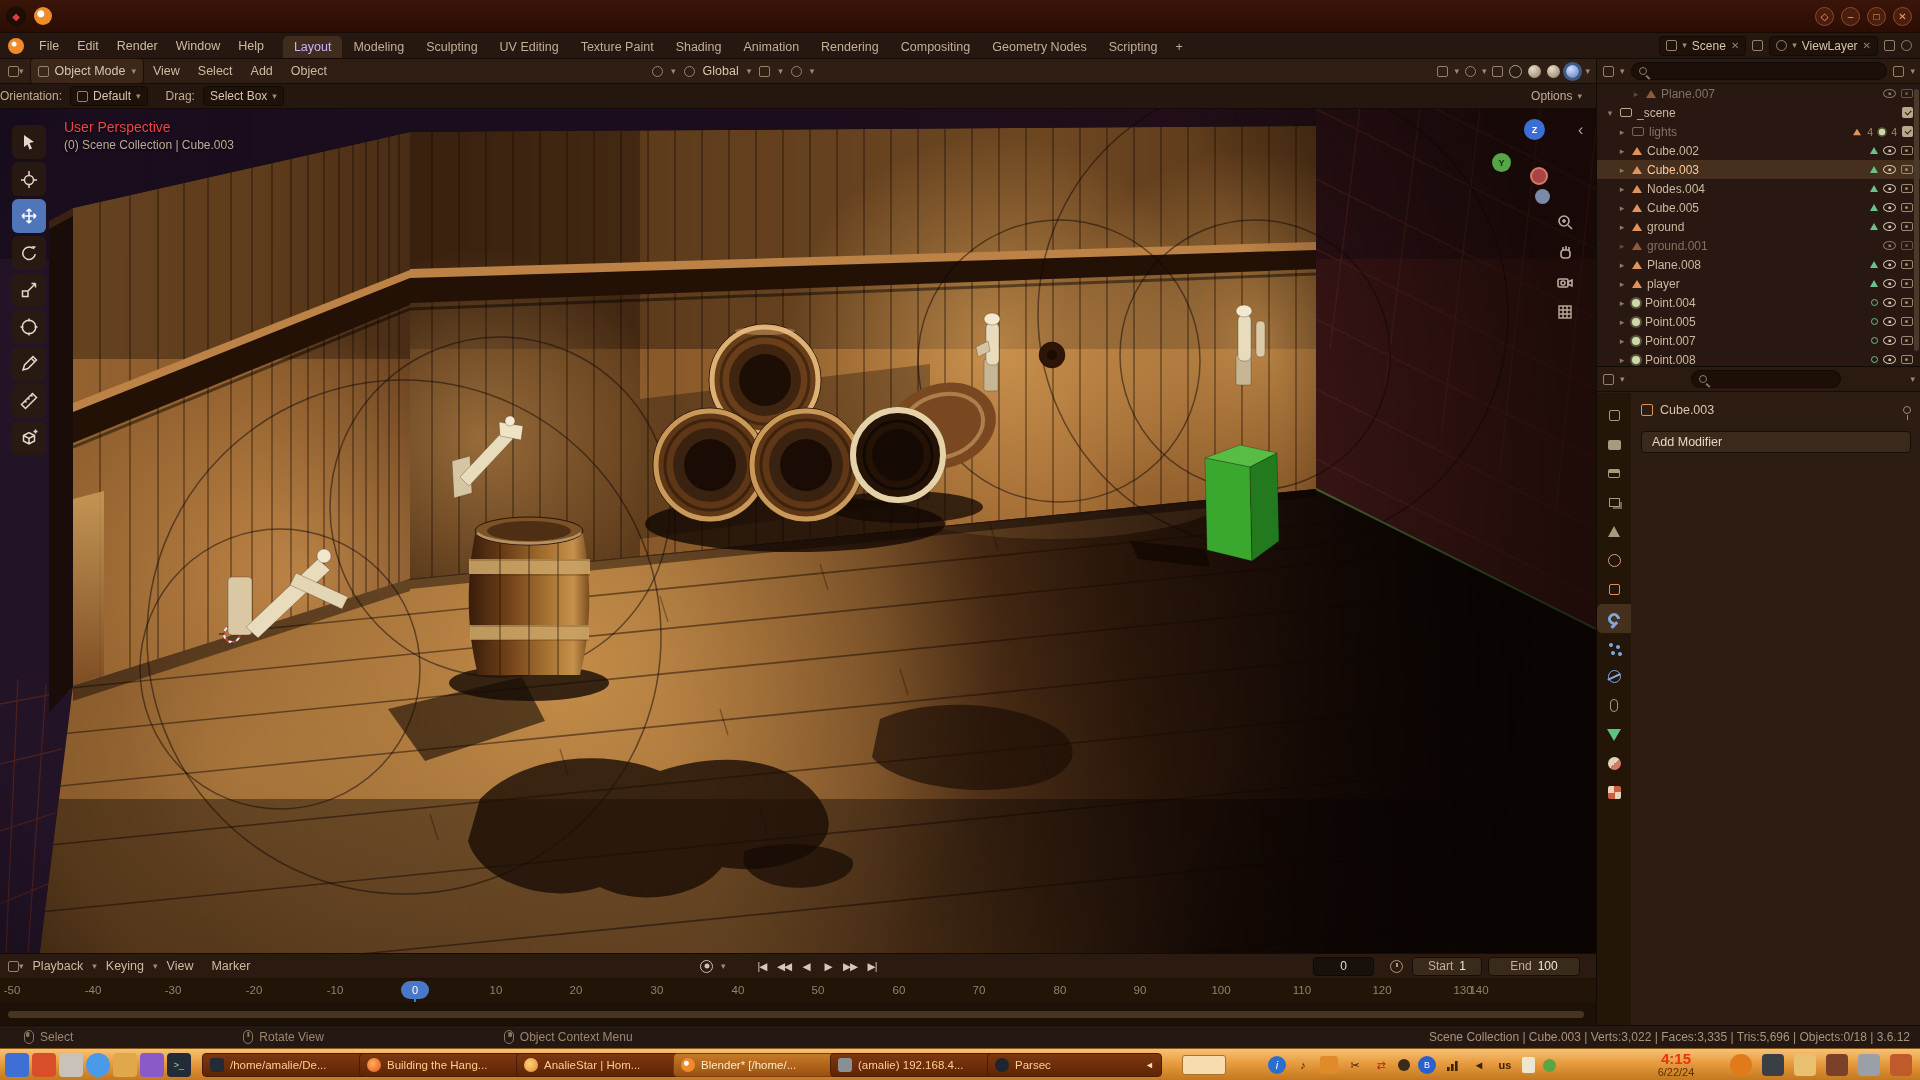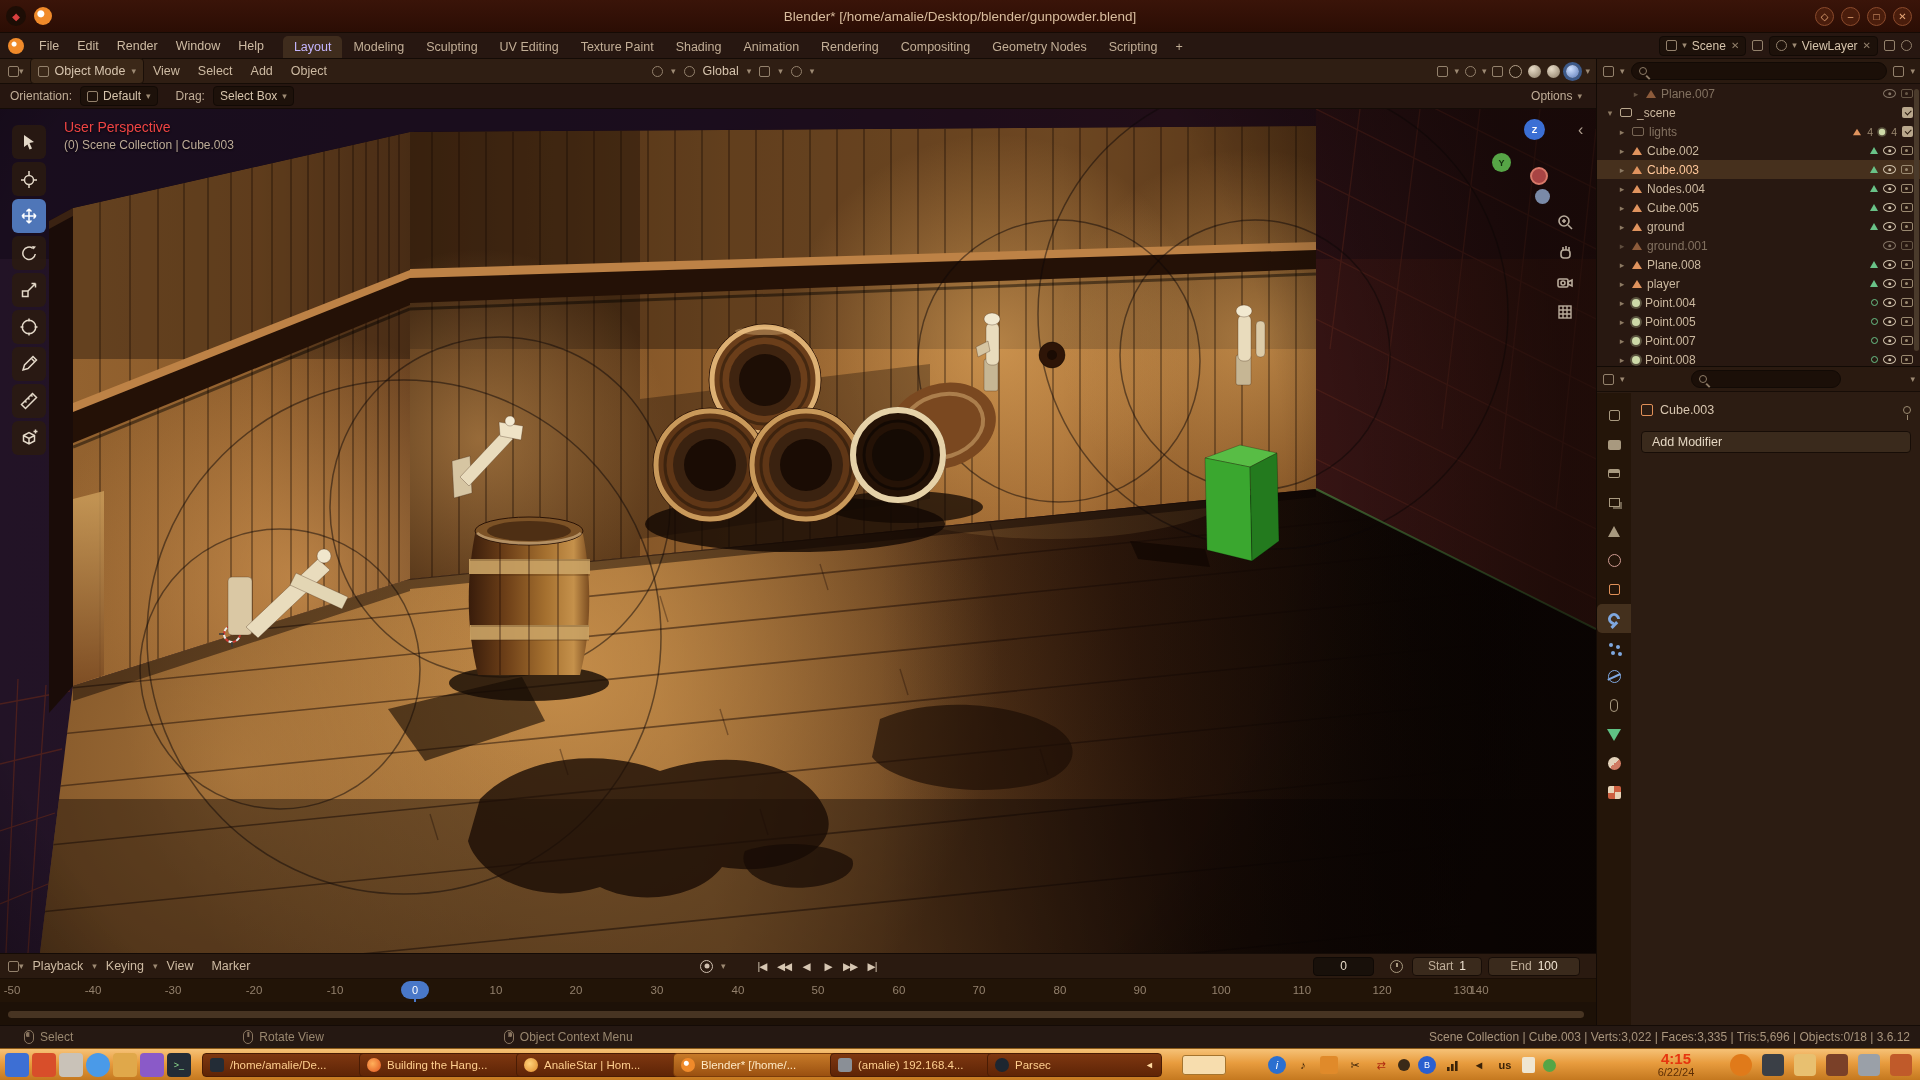--- a/index.html
+++ b/index.html
@@ -142,21 +142,20 @@
 </head>
 <body>
 
 <div class="screen">
 
   <div class="titlebar">
     <div class="tb-appicon">
         <span>◆</span>
       </div>
     <div class="tb-blender"></div>
-    <div class="tb-title">Blender* [/home/amalie/Desktop/blender/gunpowder.blend]</div>
     <div class="tb-btns">
       <div class="wbtn">
           <span>◇</span>
         </div>
       <div class="wbtn">
           <span>–</span>
         </div>
       <div class="wbtn">
           <span>□</span>
         </div>
@@ -237,21 +236,21 @@
       <span class="mic"></span>
       <span class="sphere wire"></span>
       <span class="sphere"></span>
       <span class="sphere"></span>
       <span class="sphere on"></span>
       <span class="cv">▾</span>
     </div>
   </div>
 
   <div class="toolset">
-    <span style="margin-left:10px">Orientation:</span>
+    <span style="">Orientation:</span>
     <div class="field" style="margin-left:8px">
       <span class="mic"></span>
       <span>Default</span>
       <span class="cv">▾</span>
     </div>
     <span style="margin-left:18px">Drag:</span>
     <div class="field" style="margin-left:8px">
       <span>Select Box</span>
       <span class="cv">▾</span>
     </div>

